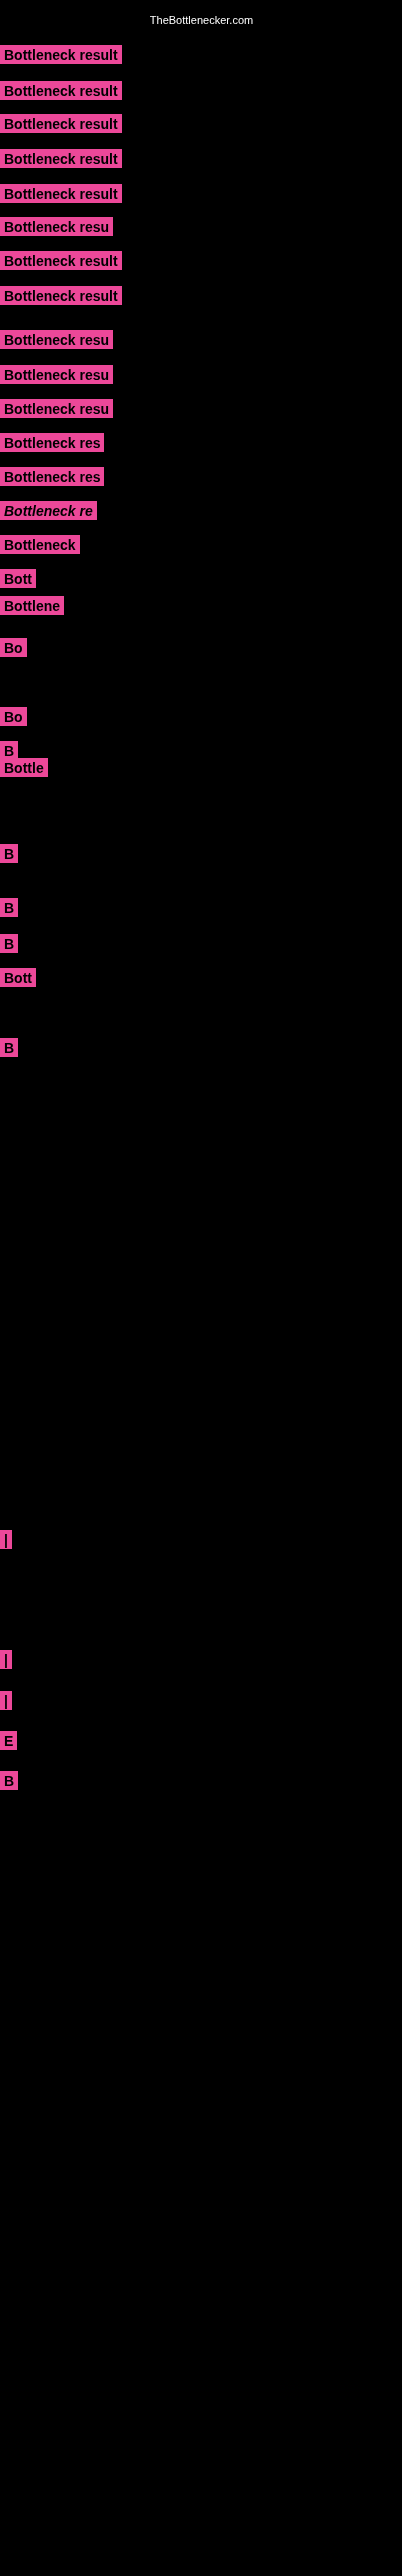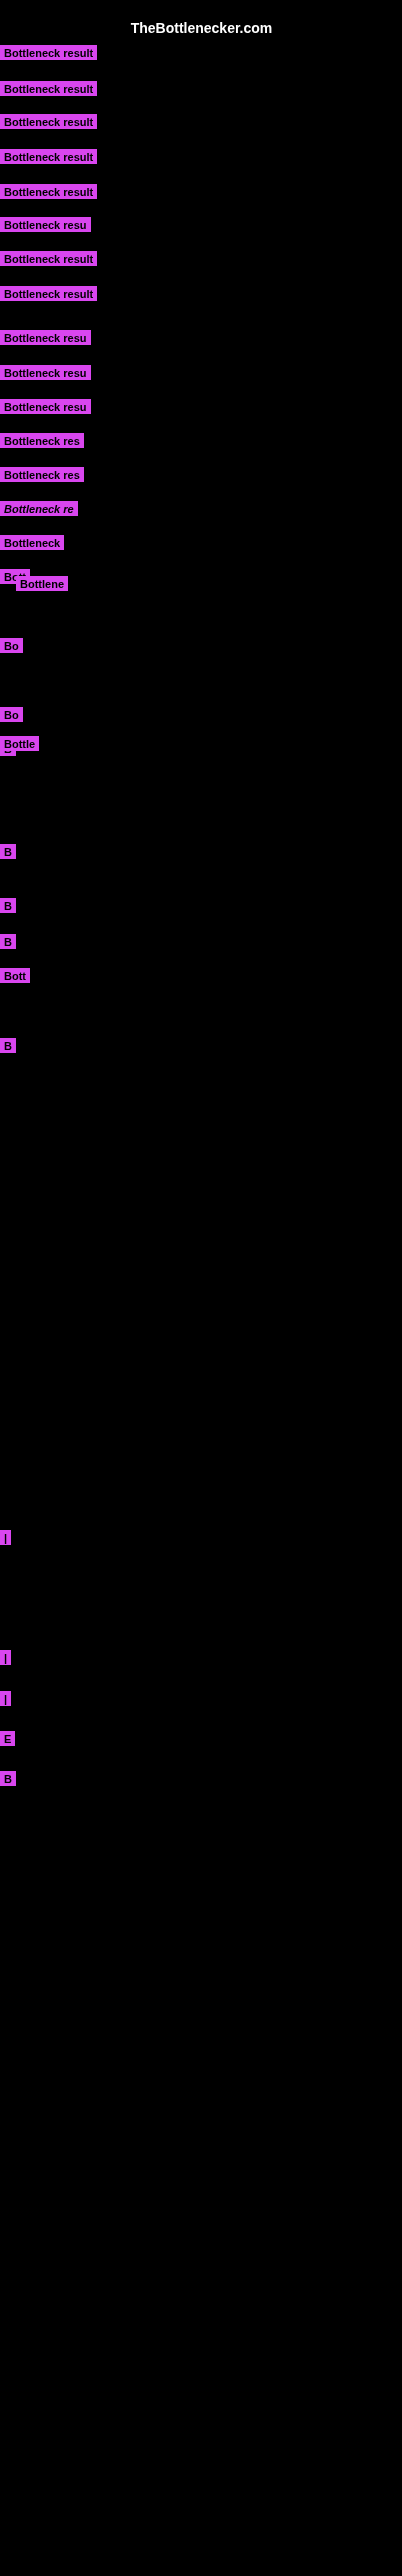--- a/index.html
+++ b/index.html
@@ -12,34 +12,34 @@
       background-color: #000000;
       width: 403px;
       min-height: 2576px;
       font-family: Arial, sans-serif;
       position: relative;
       overflow-x: hidden;
     }
 
     .site-title {
       position: absolute;
-      top: 20px;
+      top: 14px;
       left: 50%;
       transform: translateX(-50%);
       color: #ffffff;
-      font-size: 14px;
-      font-weight: bold;
+      font-size: 11px;
+      font-weight: normal;
       white-space: nowrap;
     }
 
     .bottleneck-badge {
       position: absolute;
-      background-color: #d946ef;
+      background-color: #ec4899;
       color: #000000;
-      font-size: 11px;
+      font-size: 14px;
       font-weight: bold;
       padding: 1.6px 4px;
       left: 0;
       white-space: nowrap;
     }
   </style>
 </head>
 <body>
 
 <span class="site-title">TheBottlenecker.com</span>
@@ -54,25 +54,25 @@
     <div class="bottleneck-badge" style="top: 251px;">Bottleneck result</div>
     <div class="bottleneck-badge" style="top: 286px;">Bottleneck result</div>
     <div class="bottleneck-badge" style="top: 330px;">Bottleneck resu</div>
     <div class="bottleneck-badge" style="top: 365px;">Bottleneck resu</div>
     <div class="bottleneck-badge" style="top: 399px;">Bottleneck resu</div>
     <div class="bottleneck-badge" style="top: 433px;">Bottleneck res</div>
     <div class="bottleneck-badge" style="top: 467px;">Bottleneck res</div>
     <div class="bottleneck-badge" style="top: 501px; font-style: italic;">Bottleneck re</div>
     <div class="bottleneck-badge" style="top: 535px;">Bottleneck</div>
     <div class="bottleneck-badge" style="top: 569px;">Bott</div>
-    <div class="bottleneck-badge" style="top: 576px; margin-left: 16px;">Bottlene</div>
+    <div class="bottleneck-badge" style="top: 596px;">Bottlene</div>
     <div class="bottleneck-badge" style="top: 638px;">Bo</div>
     <div class="bottleneck-badge" style="top: 707px;">Bo</div>
     <div class="bottleneck-badge" style="top: 741px;">B</div>
-    <div class="bottleneck-badge" style="top: 736px;">Bottle</div>
+    <div class="bottleneck-badge" style="top: 758px;">Bottle</div>
     <div class="bottleneck-badge" style="top: 844px;">B</div>
     <div class="bottleneck-badge" style="top: 898px;">B</div>
     <div class="bottleneck-badge" style="top: 934px;">B</div>
     <div class="bottleneck-badge" style="top: 968px;">Bott</div>
     <div class="bottleneck-badge" style="top: 1038px;">B</div>
     <div class="bottleneck-badge" style="top: 1530px;">|</div>
     <div class="bottleneck-badge" style="top: 1650px;">|</div>
     <div class="bottleneck-badge" style="top: 1691px;">|</div>
     <div class="bottleneck-badge" style="top: 1731px;">E</div>
     <div class="bottleneck-badge" style="top: 1771px;">B</div>

